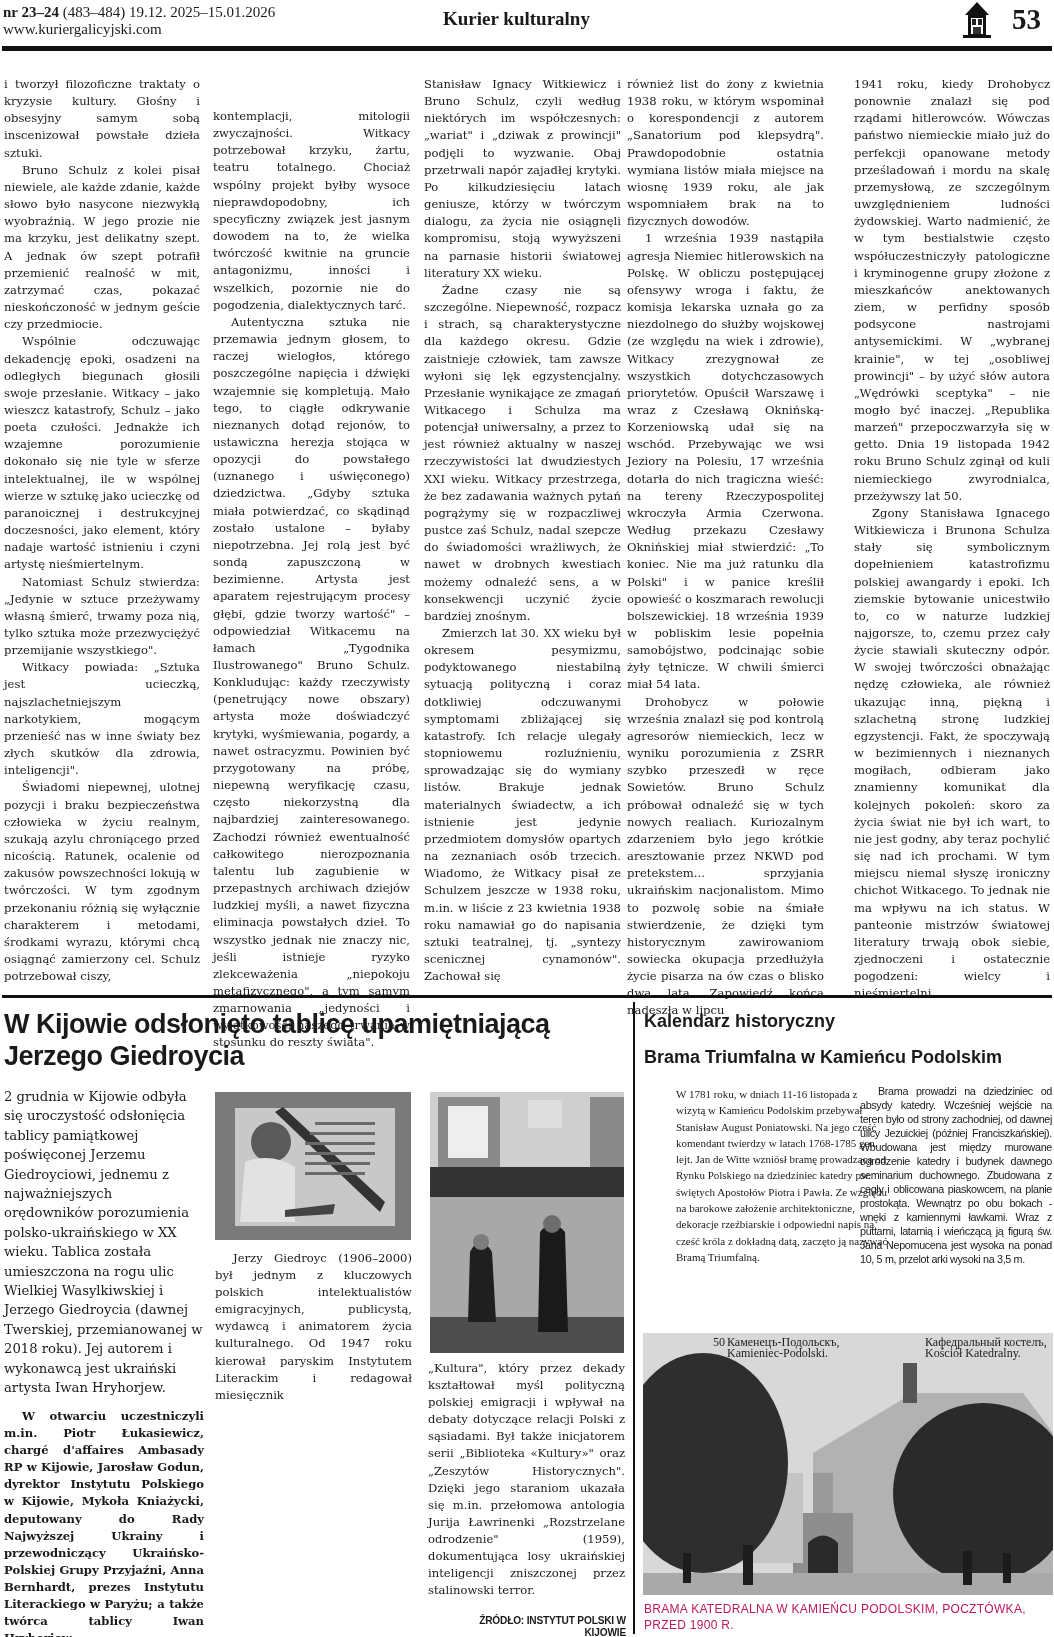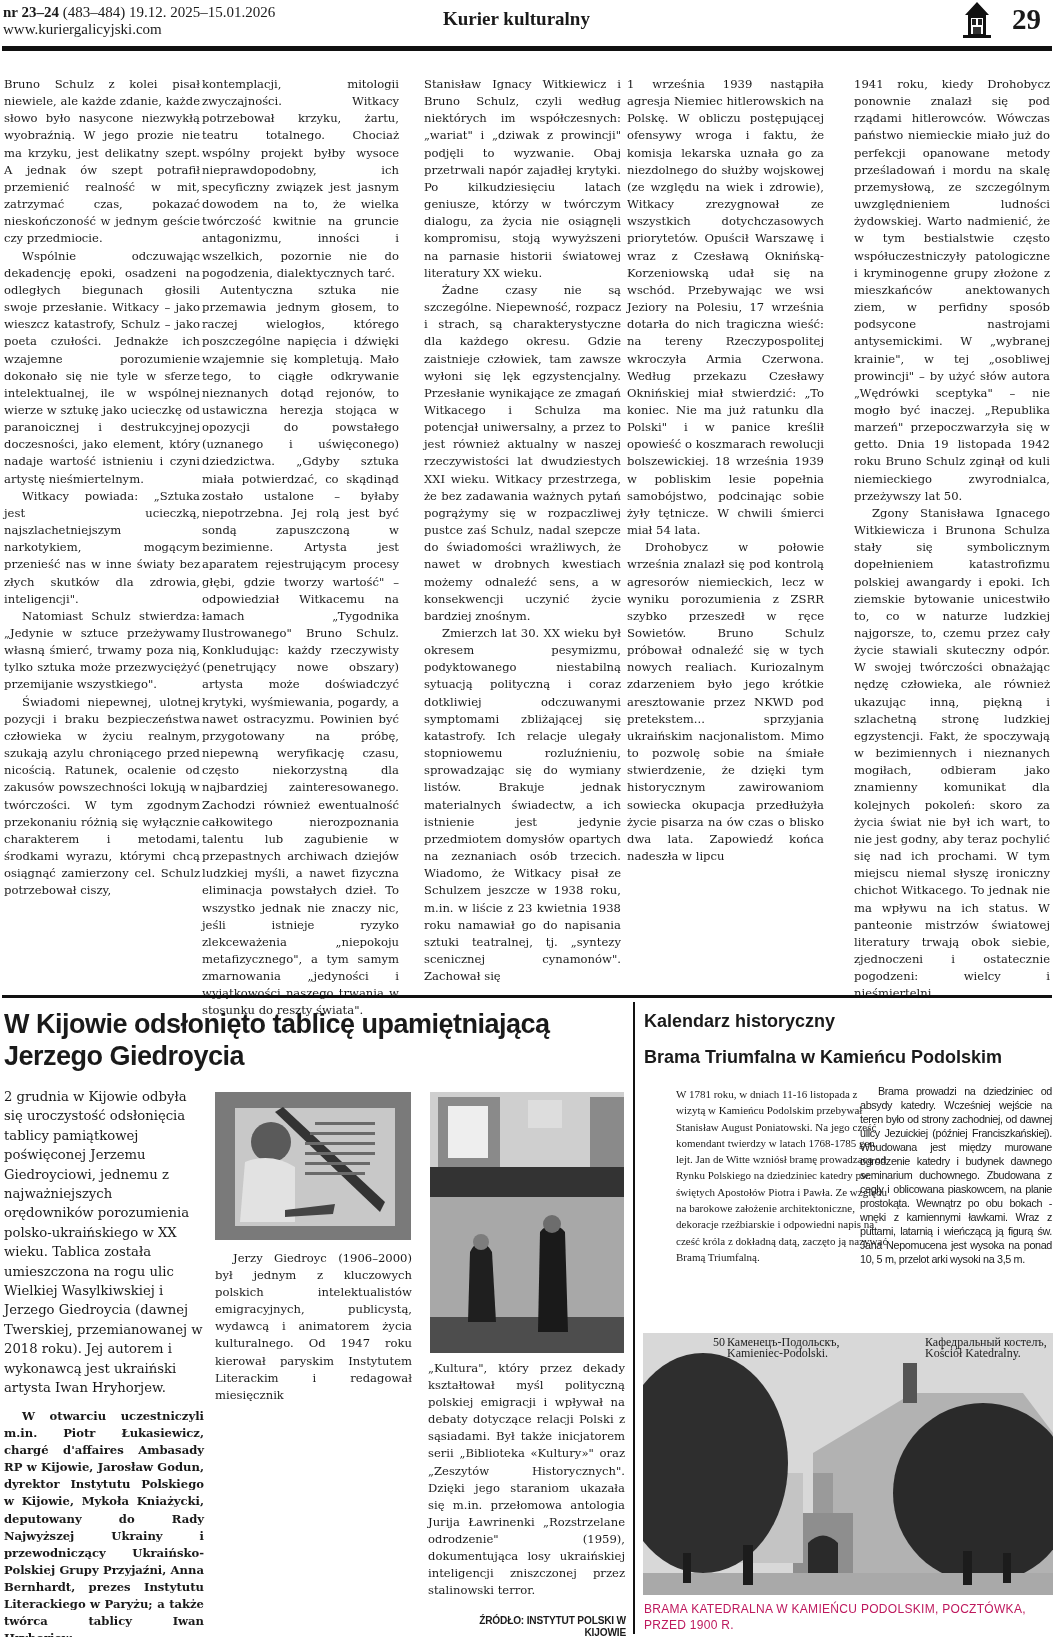--- a/index.html
+++ b/index.html
@@ -13,21 +13,21 @@
   .hdr-section { position: absolute; left: 443px; top: 8px; font-family: "Liberation Serif", serif; font-weight: bold; font-size: 19px; }
   .hdr-logo { position: absolute; left: 960px; top: 1px; width: 34px; height: 38px; }
   .hdr-page { position: absolute; left: 1012px; top: 2px; font-family: "Liberation Serif", serif; font-weight: bold; font-size: 29px; line-height: 34px; }
   .hdr-rule { position: absolute; left: 2px; top: 46px; width: 1050px; height: 5px; background: #111; }
 
   .col { position: absolute; top: 76px; font-size: 11.6px; line-height: 17.15px; text-align: justify; hyphens: manual; }
   .col p { text-indent: 0; }
   .col p + p { text-indent: 18px; }
   .col p.cont { text-indent: 0; }
   .c1 { left: 4px; width: 196px; }
-  .c2 { left: 202px; width: 197px; }
+  .c2 { left: 213px; width: 197px; margin-top: 32px; }
   .c3 { left: 424px; width: 197px; }
   .c4 { left: 627px; width: 197px; }
   .c5 { left: 854px; width: 196px; }
 
   .mid-rule { position: absolute; left: 2px; top: 995px; width: 1050px; height: 3px; background: #111; }
   .vrule { position: absolute; left: 633px; top: 1002px; width: 2px; height: 632px; background: #111; }
 
   .kiev-title { position: absolute; left: 4px; top: 1008px; width: 620px; font-family: "Liberation Sans", sans-serif; font-weight: bold; font-size: 27px; line-height: 32px; letter-spacing: -0.5px; }
 
   .kiev-lead { position: absolute; left: 4px; top: 1087px; width: 200px; font-size: 13.2px; line-height: 19.4px; text-align: left; }
@@ -62,41 +62,43 @@
   <div class="hdr-url">www.kuriergalicyjski.com</div>
   <div class="hdr-section">Kurier kulturalny</div>
   <svg class="hdr-logo" viewBox="0 0 34 38">
     <path d="M17 1 L5 14 L8 14 L8 37 L26 37 L26 14 L29 14 Z" fill="#111"></path>
     <rect x="11" y="17" width="12" height="16" fill="#fff"></rect>
     <rect x="12" y="18" width="4" height="6" fill="#222"></rect>
     <rect x="18" y="18" width="4" height="6" fill="#222"></rect>
     <rect x="13" y="26" width="8" height="7" fill="#333"></rect>
     <rect x="3" y="34" width="28" height="3" fill="#111"></rect>
   </svg>
-  <div class="hdr-page">29</div>
+  <div class="hdr-page">53</div>
   <div class="hdr-rule"></div>
 </div>
 
 <div class="col c1">
+    <p class="cont">i tworzył filozoficzne traktaty o kryzysie kultury. Głośny i obsesyjny samym sobą inscenizował powstałe dzieła sztuki.</p>
     <p>Bruno Schulz z kolei pisał niewiele, ale każde zdanie, każde słowo było nasycone niezwykłą wyobraźnią. W jego prozie nie ma krzyku, jest delikatny szept. A jednak ów szept potrafił przemienić realność w mit, zatrzymać czas, pokazać nieskończoność w jednym geście czy przedmiocie.</p>
     <p>Wspólnie odczuwając dekadencję epoki, osadzeni na odległych biegunach głosili swoje przesłanie. Witkacy – jako wieszcz katastrofy, Schulz – jako poeta czułości. Jednakże ich wzajemne porozumienie dokonało się nie tyle w sferze intelektualnej, ile w wspólnej wierze w sztukę jako ucieczkę od paranoicznej i destrukcyjnej doczesności, jako element, który nadaje wartość istnieniu i czyni artystę nieśmiertelnym.</p>
+    <p>Natomiast Schulz stwierdza: „Jedynie w sztuce przeżywamy własną śmierć, trwamy poza nią, tylko sztuka może przezwyciężyć przemijanie wszystkiego".</p>
     <p>Witkacy powiada: „Sztuka jest ucieczką, najszlachetniejszym narkotykiem, mogącym przenieść nas w inne światy bez złych skutków dla zdrowia, inteligencji".</p>
-    <p>Natomiast Schulz stwierdza: „Jedynie w sztuce przeżywamy własną śmierć, trwamy poza nią, tylko sztuka może przezwyciężyć przemijanie wszystkiego".</p>
     <p>Świadomi niepewnej, ulotnej pozycji i braku bezpieczeństwa człowieka w życiu realnym, szukają azylu chroniącego przed nicością. Ratunek, ocalenie od zakusów powszechności lokują w twórczości. W tym zgodnym przekonaniu różnią się wyłącznie charakterem i metodami, środkami wyrazu, którymi chcą osiągnąć zamierzony cel. Schulz potrzebował ciszy,</p>
   </div>
 <div class="col c2">
     <p class="cont">kontemplacji, mitologii zwyczajności. Witkacy potrzebował krzyku, żartu, teatru totalnego. Chociaż wspólny projekt byłby wysoce nieprawdopodobny, ich specyficzny związek jest jasnym dowodem na to, że wielka twórczość kwitnie na gruncie antagonizmu, inności i wszelkich, pozornie nie do pogodzenia, dialektycznych tarć.</p>
     <p>Autentyczna sztuka nie przemawia jednym głosem, to raczej wielogłos, którego poszczególne napięcia i dźwięki wzajemnie się kompletują. Mało tego, to ciągłe odkrywanie nieznanych dotąd rejonów, to ustawiczna herezja stojąca w opozycji do powstałego (uznanego i uświęconego) dziedzictwa. „Gdyby sztuka miała potwierdzać, co skądinąd zostało ustalone – byłaby niepotrzebna. Jej rolą jest być sondą zapuszczoną w bezimienne. Artysta jest aparatem rejestrującym procesy głębi, gdzie tworzy wartość" – odpowiedział Witkacemu na łamach „Tygodnika Ilustrowanego" Bruno Schulz. Konkludując: każdy rzeczywisty (penetrujący nowe obszary) artysta może doświadczyć krytyki, wyśmiewania, pogardy, a nawet ostracyzmu. Powinien być przygotowany na próbę, niepewną weryfikację czasu, często niekorzystną dla najbardziej zainteresowanego. Zachodzi również ewentualność całkowitego nierozpoznania talentu lub zagubienie w przepastnych archiwach dziejów ludzkiej myśli, a nawet fizyczna eliminacja powstałych dzieł. To wszystko jednak nie znaczy nic, jeśli istnieje ryzyko zlekceważenia „niepokoju metafizycznego", a tym samym zmarnowania „jedyności i wyjątkowości naszego trwania w stosunku do reszty świata".</p>
   </div>
 <div class="col c3">
     <p class="cont">Stanisław Ignacy Witkiewicz i Bruno Schulz, czyli według niektórych im współczesnych: „wariat" i „dziwak z prowincji" podjęli to wyzwanie. Obaj przetrwali napór zajadłej krytyki. Po kilkudziesięciu latach geniusze, którzy w twórczym dialogu, za życia nie osiągnęli kompromisu, stoją wywyższeni na parnasie historii światowej literatury XX wieku.</p>
     <p>Żadne czasy nie są szczególne. Niepewność, rozpacz i strach, są charakterystyczne dla każdego okresu. Gdzie zaistnieje człowiek, tam zawsze wyłoni się lęk egzystencjalny. Przesłanie wynikające ze zmagań Witkacego i Schulza ma potencjał uniwersalny, a przez to jest również aktualny w naszej rzeczywistości lat dwudziestych XXI wieku. Witkacy przestrzega, że bez zadawania ważnych pytań pogrążymy się w rozpaczliwej pustce zaś Schulz, nadal szepcze do świadomości wrażliwych, że nawet w drobnych kwestiach możemy odnaleźć sens, a w konsekwencji uczynić życie bardziej znośnym.</p>
     <p>Zmierzch lat 30. XX wieku był okresem pesymizmu, podyktowanego niestabilną sytuacją polityczną i coraz dotkliwiej odczuwanymi symptomami zbliżającej się katastrofy. Ich relacje ulegały stopniowemu rozluźnieniu, sprowadzając się do wymiany listów. Brakuje jednak materialnych świadectw, a ich istnienie jest jedynie przedmiotem domysłów opartych na zeznaniach osób trzecich. Wiadomo, że Witkacy pisał ze Schulzem jeszcze w 1938 roku, m.in. w liście z 23 kwietnia 1938 roku namawiał go do napisania sztuki teatralnej, tj. „syntezy scenicznej cynamonów". Zachował się</p>
   </div>
 <div class="col c4">
+    <p class="cont">również list do żony z kwietnia 1938 roku, w którym wspominał o korespondencji z autorem „Sanatorium pod klepsydrą". Prawdopodobnie ostatnia wymiana listów miała miejsce na wiosnę 1939 roku, ale jak wspomniałem brak na to fizycznych dowodów.</p>
     <p>1 września 1939 nastąpiła agresja Niemiec hitlerowskich na Polskę. W obliczu postępującej ofensywy wroga i faktu, że komisja lekarska uznała go za niezdolnego do służby wojskowej (ze względu na wiek i zdrowie), Witkacy zrezygnował ze wszystkich dotychczasowych priorytetów. Opuścił Warszawę i wraz z Czesławą Oknińską-Korzeniowską udał się na wschód. Przebywając we wsi Jeziory na Polesiu, 17 września dotarła do nich tragiczna wieść: na tereny Rzeczypospolitej wkroczyła Armia Czerwona. Według przekazu Czesławy Oknińskiej miał stwierdzić: „To koniec. Nie ma już ratunku dla Polski" i w panice kreślił opowieść o koszmarach rewolucji bolszewickiej. 18 września 1939 w pobliskim lesie popełnia samobójstwo, podcinając sobie żyły tętnicze. W chwili śmierci miał 54 lata.</p>
     <p>Drohobycz w połowie września znalazł się pod kontrolą agresorów niemieckich, lecz w wyniku porozumienia z ZSRR szybko przeszedł w ręce Sowietów. Bruno Schulz próbował odnaleźć się w tych nowych realiach. Kuriozalnym zdarzeniem było jego krótkie aresztowanie przez NKWD pod pretekstem... sprzyjania ukraińskim nacjonalistom. Mimo to pozwolę sobie na śmiałe stwierdzenie, że dzięki tym historycznym zawirowaniom sowiecka okupacja przedłużyła życie pisarza na ów czas o blisko dwa lata. Zapowiedź końca nadeszła w lipcu</p>
   </div>
 <div class="col c5">
     <p class="cont">1941 roku, kiedy Drohobycz ponownie znalazł się pod rządami hitlerowców. Wówczas państwo niemieckie miało już do perfekcji opanowane metody prześladowań i mordu na skalę przemysłową, ze szczególnym uwzględnieniem ludności żydowskiej. Warto nadmienić, że w tym bestialstwie często współuczestniczyły patologiczne i kryminogenne grupy złożone z mieszkańców anektowanych ziem, w perfidny sposób podsycone nastrojami antysemickimi. W „wybranej krainie", w tej „osobliwej prowincji" – by użyć słów autora „Wędrówki sceptyka" – nie mogło być inaczej. „Republika marzeń" przepoczwarzyła się w getto. Dnia 19 listopada 1942 roku Bruno Schulz zginął od kuli niemieckiego zwyrodnialca, przeżywszy lat 50.</p>
     <p>Zgony Stanisława Ignacego Witkiewicza i Brunona Schulza stały się symbolicznym dopełnieniem katastrofizmu polskiej awangardy i epoki. Ich ziemskie bytowanie unicestwiło to, co w naturze ludzkiej najgorsze, to, czemu przez cały życie stawiali skuteczny odpór. W swojej twórczości obnażając nędzę człowieka, ale również ukazując inną, piękną i szlachetną stronę ludzkiej egzystencji. Fakt, że spoczywają w bezimiennych i nieznanych mogiłach, odbieram jako znamienny komunikat dla kolejnych pokoleń: skoro za życia świat nie był ich wart, to nie jest godny, aby teraz pochylić się nad ich prochami. W tym miejscu niemal słyszę ironiczny chichot Witkacego. To jednak nie ma wpływu na ich status. W panteonie mistrzów światowej literatury trwają obok siebie, zjednoczeni i ostatecznie pogodzeni: wielcy i nieśmiertelni.</p>
   </div>
 
 <div class="mid-rule"></div>
 <div class="vrule"></div>

